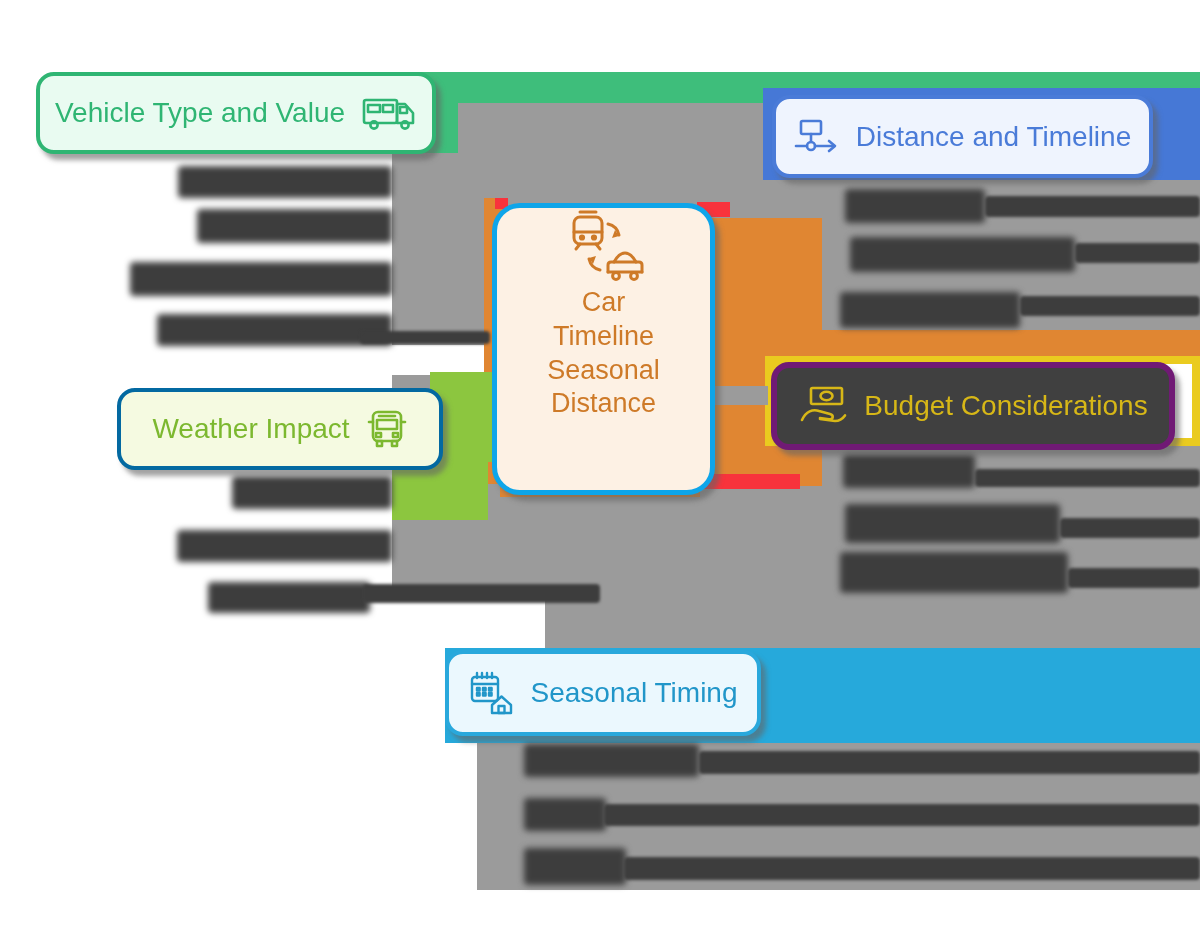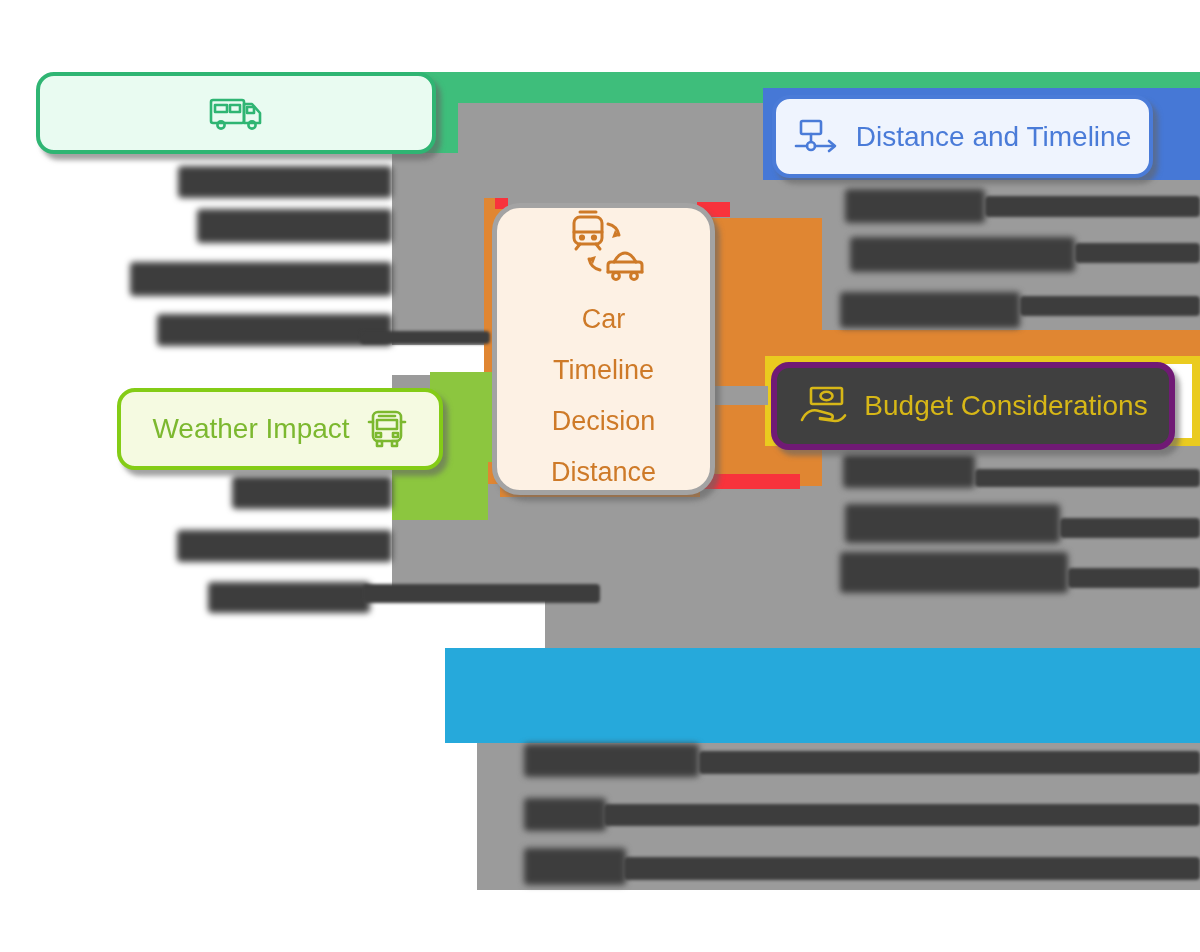--- a/index.html
+++ b/index.html
@@ -36,26 +36,26 @@
                      border-right-color:#9B9B9B;border-left:0}
   
   .blur-bar{position:absolute;background:#3D3D3D;border-radius:4px}
   
   .node{position:absolute;display:flex;align-items:center;justify-content:center;gap:16px;
         border-radius:18px;box-shadow:5px 6px 5px rgba(100,100,100,.6);background:#fff}
   .node .nlabel{font-size:28px;white-space:nowrap}
   .node svg{flex:0 0 auto;display:block}
   #node-vehicle{left:36px;top:72px;width:392px;height:74px;border:4px solid #2FB573;background:#E9FBF1;color:#2FB573}
   #node-distance{left:772px;top:95px;width:373px;height:75px;border:4px solid #4A7BD8;background:#EFF4FE;color:#4A7BD8}
-  #node-weather{left:117px;top:388px;width:318px;height:74px;border:4px solid #84cc16;background:#F5FAE1;color:#7CB82F}
+  #node-weather{left:117px;top:388px;width:318px;height:74px;border:4px solid #0369a1;background:#F5FAE1;color:#7CB82F}
   #node-budget{left:771px;top:362px;width:392px;height:76px;border:6px solid #701a75;background:#404040;color:#D7B717}
   #node-seasonal{left:445px;top:650px;width:308px;height:78px;border:4px solid #29A8DC;background:#EBF8FE;color:#2196C9}
-  #node-central{left:492px;top:203px;width:213px;height:282px;border:5px solid #a3a3a3;background:#FDF1E4;
-                color:#CE7A28;border-radius:28px;flex-direction:column;gap:6px;
-                display:flex;align-items:center;justify-content:space-between}
+  #node-central{left:492px;top:203px;width:213px;height:282px;border:5px solid #0ea5e9;background:#FDF1E4;
+                color:#CE7A28;border-radius:28px;flex-direction:column;gap:0;
+                display:flex;align-items:center;justify-content:flex-start}
   #node-central .cline{font-size:27px;line-height:1.25;text-align:center}
 </style>
 </head>
 <body>
 
 <div class="stage">
 
   <div class="gray" id="gray-top"></div>
   <div class="gray" id="gray-bottom"></div>
   <div class="white" id="cut-left"></div>
@@ -104,20 +104,21 @@
       <div class="blur-bar" style="left: 699px; top: 751px; width: 501px; height: 23px; filter: blur(1.5px); background: rgb(61, 61, 61);"></div>
       <div class="blur-bar" style="left: 524px; top: 798px; width: 82px; height: 33px; filter: blur(3px); background: rgb(61, 61, 61);"></div>
       <div class="blur-bar" style="left: 604px; top: 804px; width: 596px; height: 22px; filter: blur(1.5px); background: rgb(61, 61, 61);"></div>
       <div class="blur-bar" style="left: 524px; top: 848px; width: 102px; height: 37px; filter: blur(3px); background: rgb(61, 61, 61);"></div>
       <div class="blur-bar" style="left: 624px; top: 857px; width: 576px; height: 23px; filter: blur(1.5px); background: rgb(61, 61, 61);"></div>
     </div>
 
   <div class="arrow-bar"></div>
 
   <div class="node" id="node-vehicle">
+    <span class="nlabel">Vehicle Type and Value</span>
     <svg width="56" height="40" viewBox="0 0 56 40" fill="none" stroke="currentColor" stroke-width="2.6" stroke-linecap="round" stroke-linejoin="round">
       <rect x="3" y="7" width="33" height="23" rx="2"></rect>
       <path d="M36 11 h8 l8 9 v10 h-16 z"></path>
       <rect x="7" y="12" width="12" height="7"></rect>
       <rect x="22" y="12" width="10" height="7"></rect>
       <rect x="39" y="14" width="7" height="6"></rect>
       <circle cx="13" cy="32" r="3.6"></circle>
       <circle cx="44" cy="32" r="3.6"></circle>
     </svg>
   </div>
@@ -152,20 +153,39 @@
   <div class="node" id="node-budget">
     <svg width="50" height="44" viewBox="0 0 50 44" fill="none" stroke="currentColor" stroke-width="2.6" stroke-linecap="round" stroke-linejoin="round">
       <rect x="13" y="4" width="31" height="16" rx="1.5"></rect>
       <ellipse cx="28.5" cy="12" rx="6" ry="4.2"></ellipse>
       <path d="M4 36 c4 -9 11 -11 17 -9 l11 3 c4 1.2 3.5 5.8 -1 5.2 l-9 -1.2"></path>
       <path d="M22 35 l13 1.8 c6 .8 9 -1.2 12 -5.4"></path>
     </svg>
     <span class="nlabel">Budget Considerations</span>
   </div>
 
+  <div class="node" id="node-seasonal">
+    <svg width="46" height="48" viewBox="0 0 46 48" fill="none" stroke="currentColor" stroke-width="2.4" stroke-linecap="round" stroke-linejoin="round">
+      <rect x="4" y="8" width="26" height="24" rx="3"></rect>
+      <line x1="4" y1="15" x2="30" y2="15"></line>
+      <line x1="9" y1="4" x2="9" y2="9"></line>
+        <line x1="14" y1="4" x2="14" y2="9"></line>
+      <line x1="19" y1="4" x2="19" y2="9"></line>
+        <line x1="24" y1="4" x2="24" y2="9"></line>
+      <rect x="9" y="19" width="2.6" height="2.6"></rect>
+        <rect x="15" y="19" width="2.6" height="2.6"></rect>
+        <rect x="21" y="19" width="2.6" height="2.6"></rect>
+      <rect x="9" y="24" width="2.6" height="2.6"></rect>
+        <rect x="15" y="24" width="2.6" height="2.6"></rect>
+        <rect x="21" y="24" width="2.6" height="2.6"></rect>
+      <path d="M24 44 v-8 l9.5 -8.5 9.5 8.5 v8 z"></path>
+      <rect x="30.5" y="37" width="6" height="7"></rect>
+    </svg>
+    <span class="nlabel">Seasonal Timing</span>
+  </div>
 
   <div class="node" id="node-central">
     <svg width="92" height="78" viewBox="0 0 92 78" fill="none" stroke="currentColor" stroke-width="3" stroke-linecap="round" stroke-linejoin="round">
       <line x1="22" y1="4" x2="38" y2="4"></line>
       <rect x="16" y="9" width="28" height="27" rx="6"></rect>
       <line x1="16" y1="24" x2="44" y2="24"></line>
       <circle cx="24" cy="29.5" r="1.6" fill="currentColor"></circle>
       <circle cx="36" cy="29.5" r="1.6" fill="currentColor"></circle>
       <line x1="22" y1="36" x2="18" y2="41"></line>
       <line x1="38" y1="36" x2="42" y2="41"></line>
@@ -174,17 +194,17 @@
       <path d="M42 62 q-9 -2 -11 -11"></path>
       <path d="M35 56 l-4 -6 7 -2" fill="currentColor" stroke="none"></path>
       <path d="M50 64 v-7 q0 -3 3 -3 h28 q3 0 3 3 v7"></path>
       <path d="M56 54 q5 -9 11 -9 q6 0 11 9"></path>
       <line x1="50" y1="64" x2="84" y2="64"></line>
       <circle cx="58" cy="68" r="3.4"></circle>
       <circle cx="76" cy="68" r="3.4"></circle>
     </svg>
     <span class="cline">Car</span>
     <span class="cline">Timeline</span>
-    <span class="cline">Decision</span>
+    <span class="cline">Seasonal</span>
     <span class="cline">Distance</span>
   </div>
 
 </div>
 
 </body></html>

